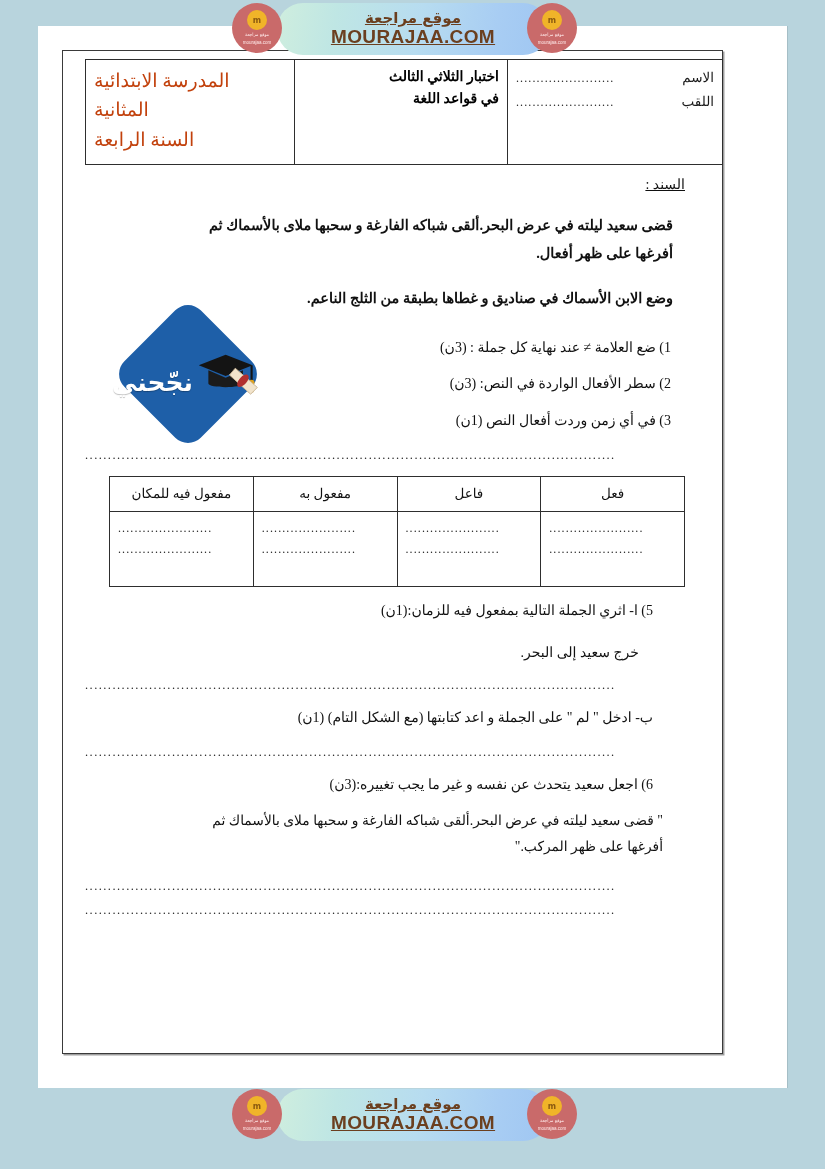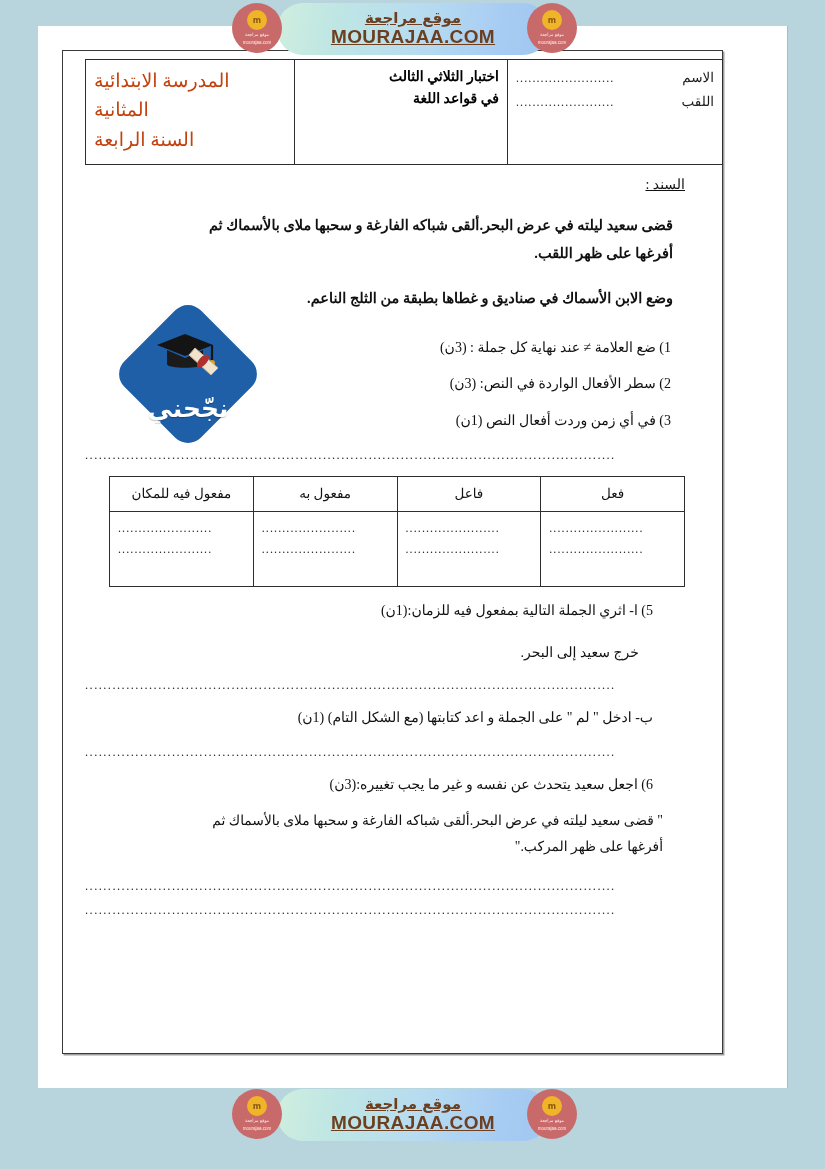--- a/index.html
+++ b/index.html
@@ -293,21 +293,20 @@
     width: 108px;
     height: 108px;
     background: #1e5fa8;
     border-radius: 18px;
     transform: rotate(45deg);
   }
   .logo-inner {
     position: absolute;
     inset: 0;
     display: flex;
-    flex-direction: column;
     align-items: center;
     justify-content: center;
   }
   .logo-word {
     font-family: "DejaVu Sans", sans-serif;
     font-size: 25px;
     font-weight: 700;
     color: #ffffff;
     margin-top: 16px;
     line-height: 1;
@@ -380,21 +379,21 @@
       <div class="logo-word">نجّحني</div>
     </div>
   </div>
 
   <div class="content">
 
     <div class="sanad">السند :</div>
 
     <div class="passage">
       <div>قضى سعيد ليلته في عرض البحر.ألقى شباكه الفارغة و سحبها ملاى بالأسماك ثم</div>
-      <div>أفرغها  على ظهر اللقب.</div>
+      <div>أفرغها  على ظهر أفعال.</div>
     </div>
 
     <div class="passage second">وضع الابن الأسماك في صناديق و غطاها بطبقة من الثلج الناعم.</div>
 
     <div class="q">1) ضع العلامة ≠ عند نهاية كل جملة : (3ن)</div>
     <div class="q">2) سطر الأفعال الواردة في النص: (3ن)</div>
     <div class="q">3) في أي زمن وردت أفعال النص (1ن)</div>
 
     <div class="dotline">....................................................................................................................</div>
 

